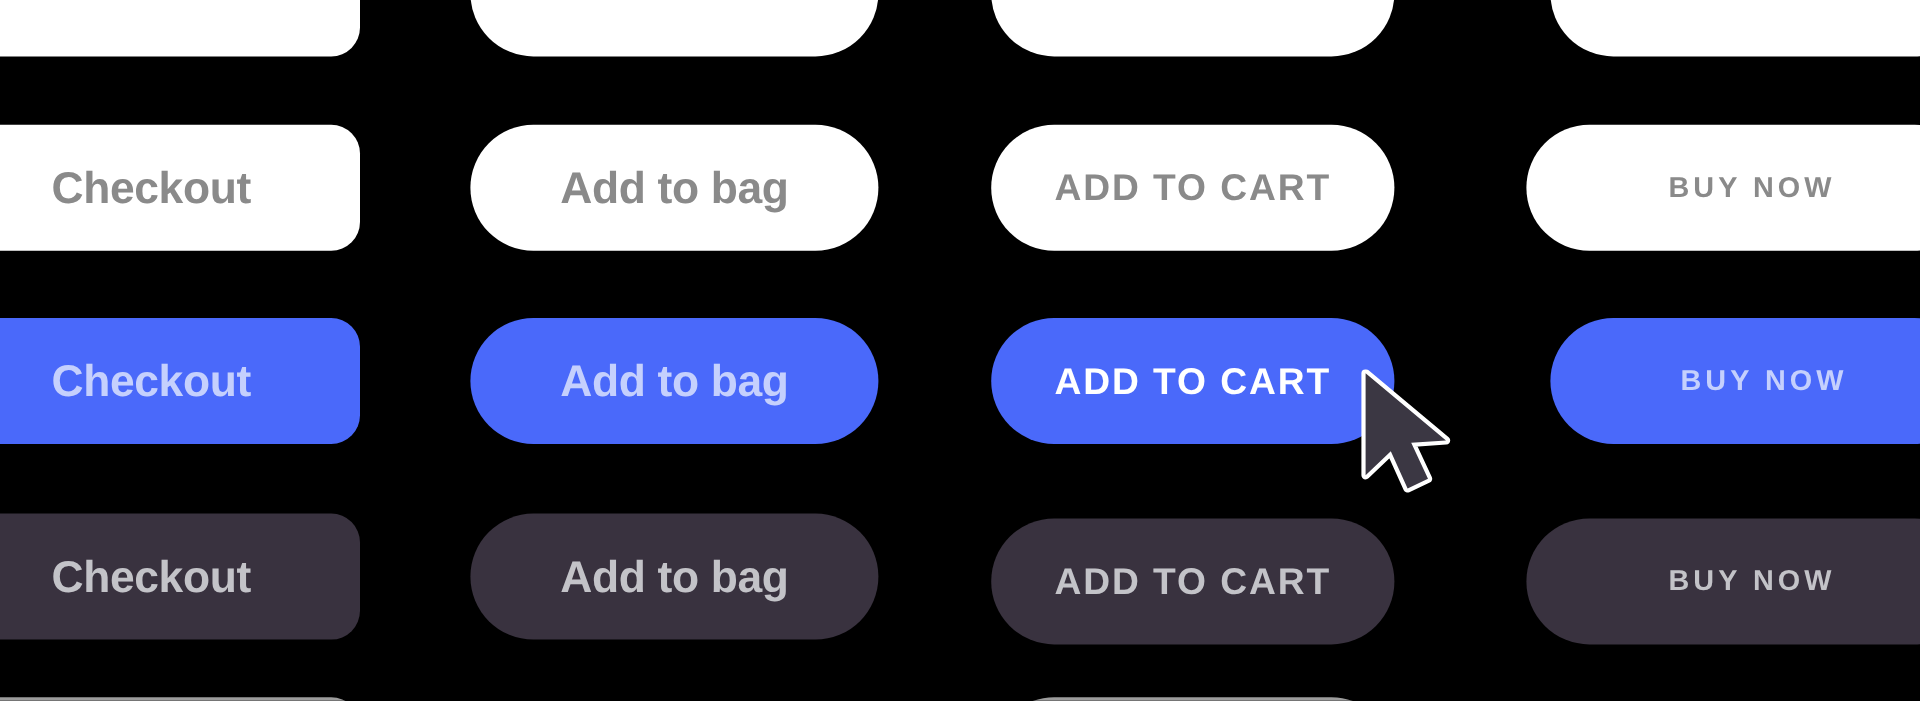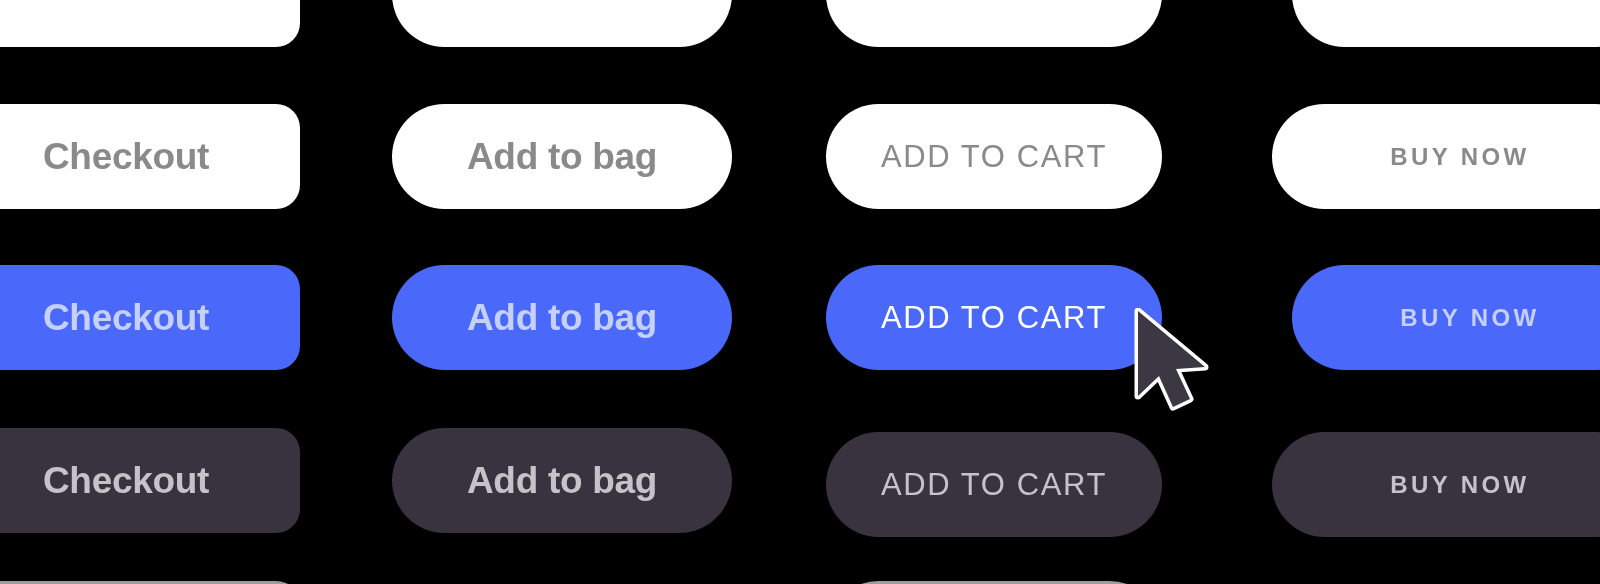--- a/index.html
+++ b/index.html
@@ -45,21 +45,21 @@
     font-weight: 700;
     letter-spacing: -0.3px;
   }
   .col-addbag .btn-label {
     font-size: 37px;
     font-weight: 700;
     letter-spacing: -0.3px;
   }
   .col-addcart .btn-label {
     font-size: 31px;
-    font-weight: 400;
+    font-weight: 700;
     letter-spacing: 1.6px;
   }
   .col-buynow .btn-label {
     font-size: 24px;
     font-weight: 700;
     letter-spacing: 3.4px;
   }
 
   
   .v-white  { background: #ffffff; }

